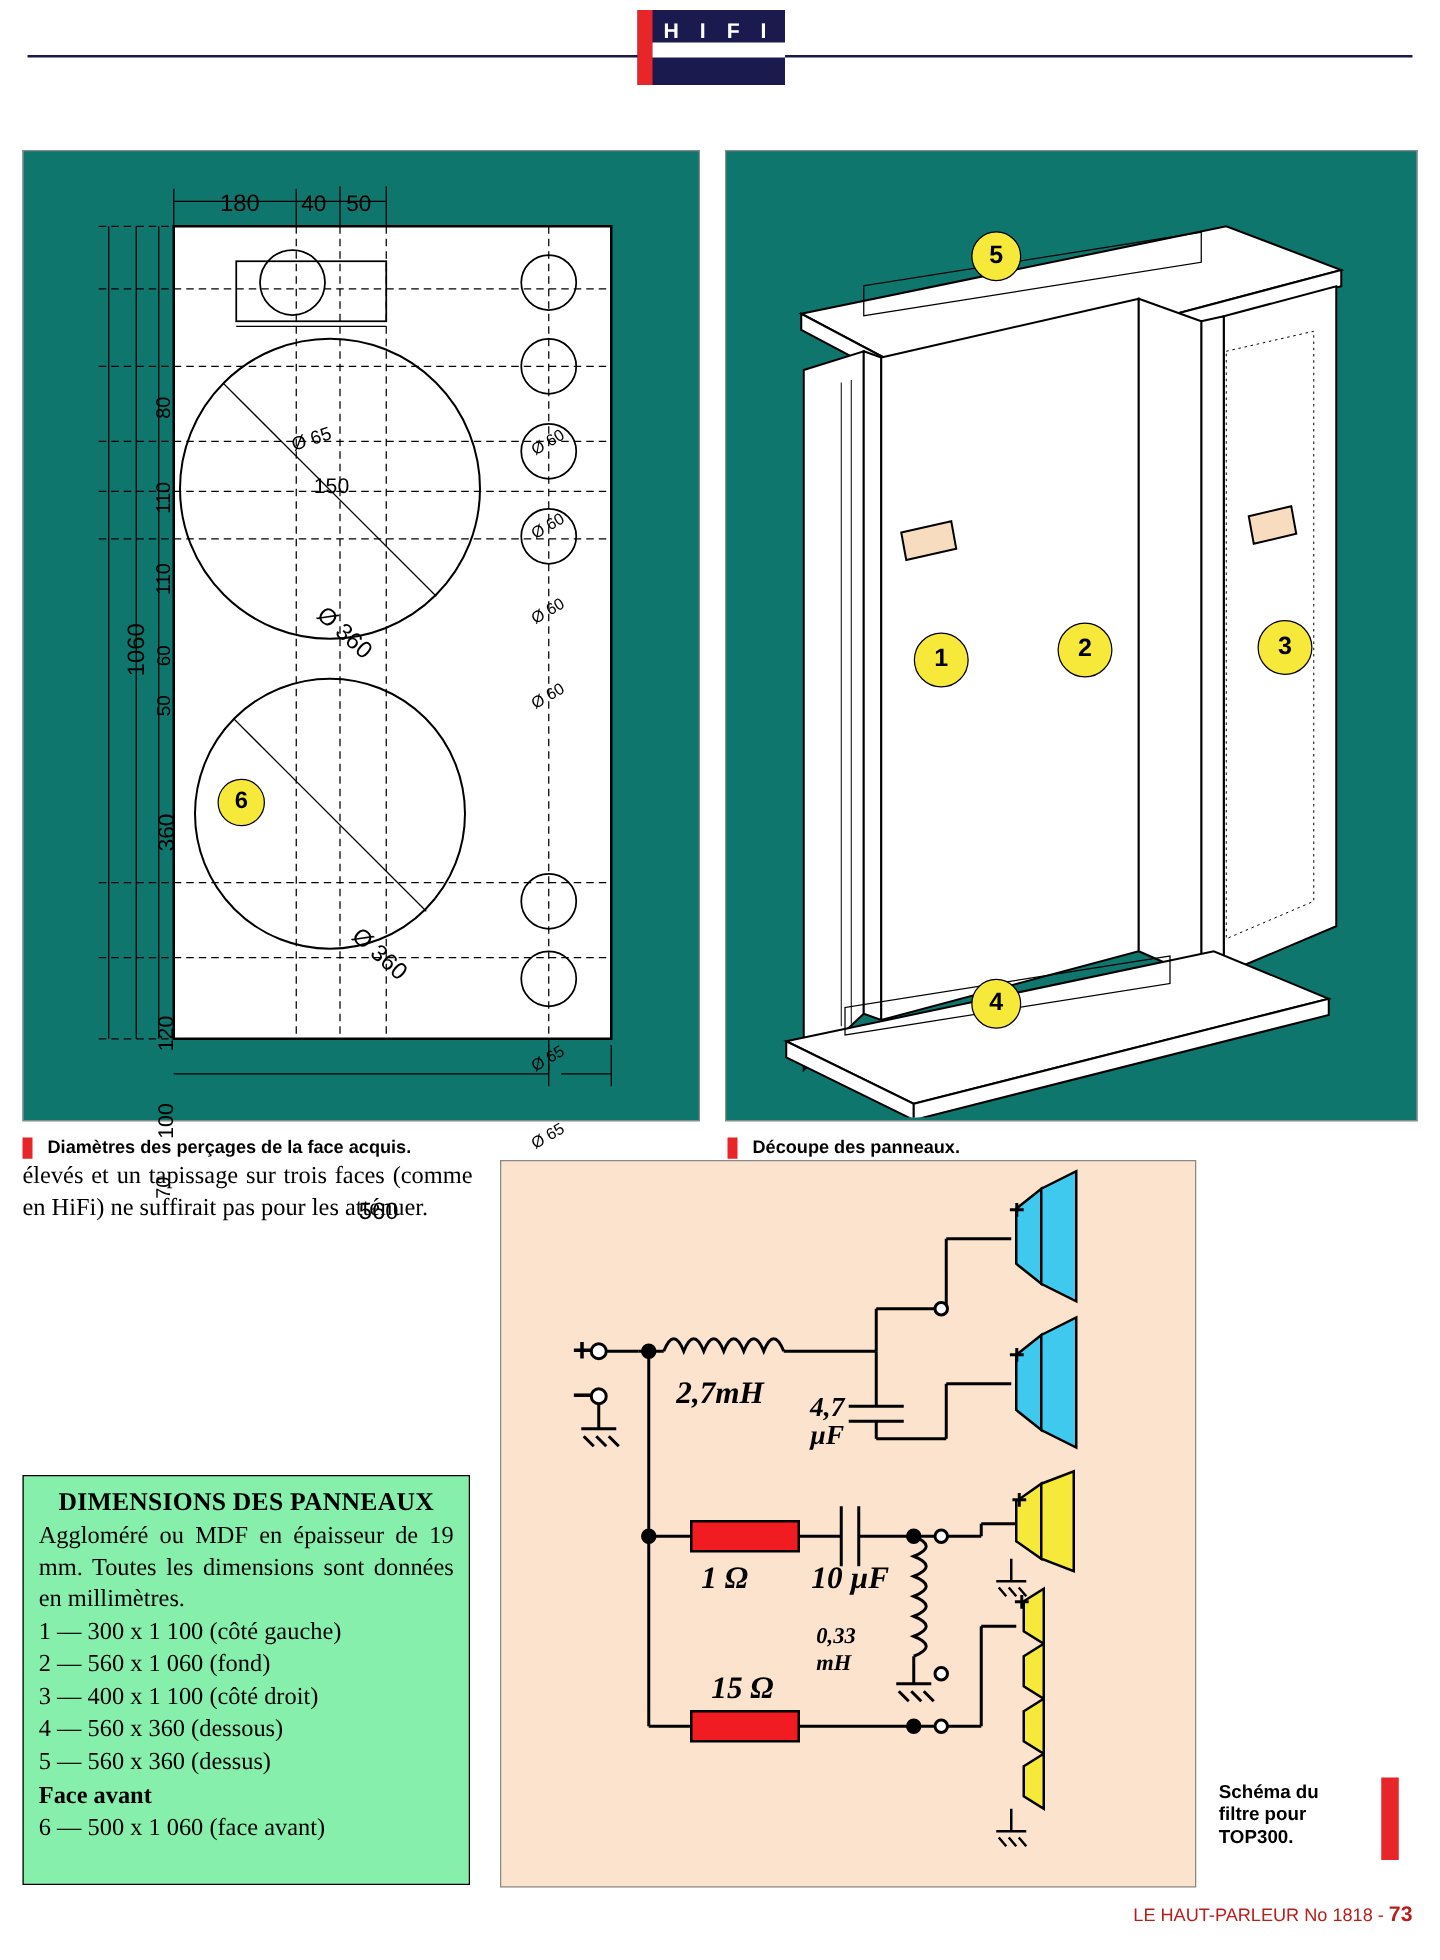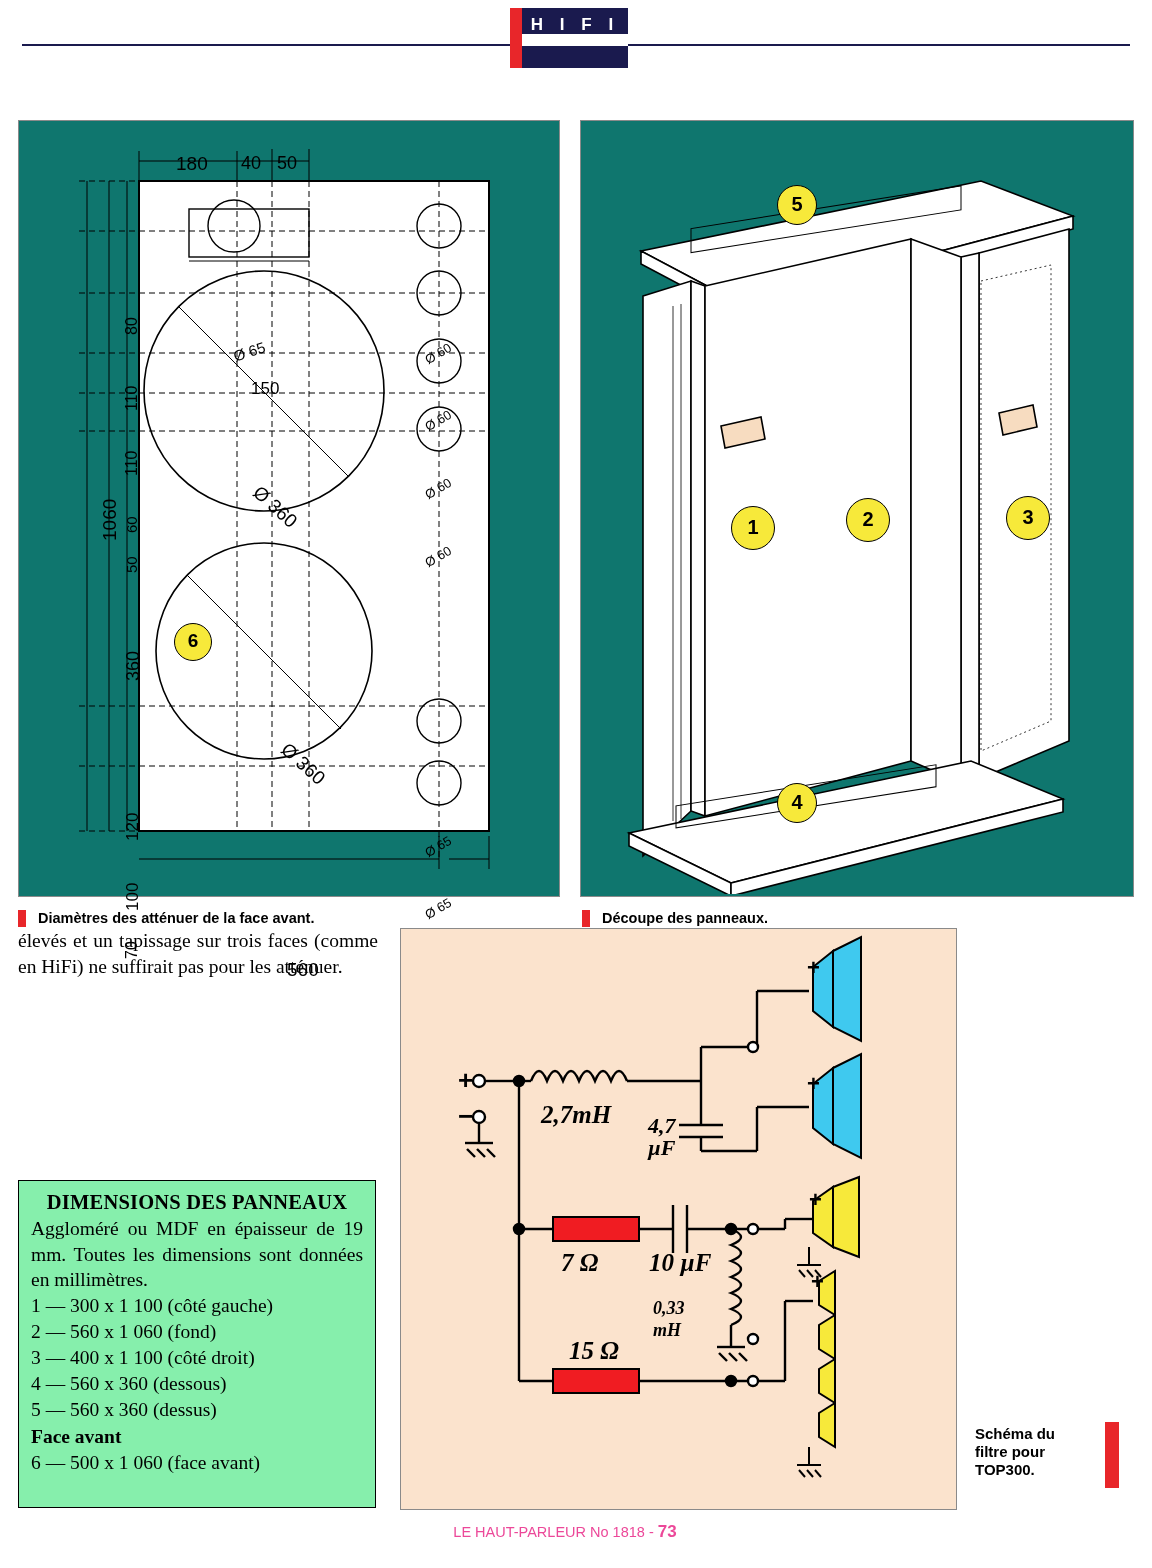--- a/index.html
+++ b/index.html
@@ -64,22 +64,22 @@
   
   .schema-cap{
     position:absolute;left:975px;top:1425px;width:120px;
     font-family:"Liberation Sans",sans-serif;font-weight:bold;font-size:15px;
     line-height:18px;color:#000;
   }
   .schema-bar{position:absolute;left:1105px;top:1422px;width:14px;height:66px;background:#e8262a;}
 
   
   .footer{
-    position:absolute;left:0;top:1522px;width:1130px;text-align:center;
-    font-family:"Liberation Sans",sans-serif;font-size:14.5px;color:#ec4899;
+    position:absolute;left:0;top:1522px;width:1130px;text-align:right;
+    font-family:"Liberation Sans",sans-serif;font-size:14.5px;color:#b91c1c;
   }
   .footer b{font-size:17px;}
 
   
   .circ{
     position:absolute;border-radius:50%;
     background:#f7e93a;border:1.5px solid #000;
     font-family:"Liberation Sans",sans-serif;font-weight:bold;
     text-align:center;color:#000;
   }
@@ -224,21 +224,21 @@
     </g>
   </svg>
   <div class="circ" style="left:196px;top:64px;width:38px;height:38px;line-height:36px;font-size:20px;">5</div>
   <div class="circ" style="left:150px;top:385px;width:42px;height:42px;line-height:40px;font-size:20px;">1</div>
   <div class="circ" style="left:265px;top:377px;width:42px;height:42px;line-height:40px;font-size:20px;">2</div>
   <div class="circ" style="left:425px;top:375px;width:42px;height:42px;line-height:40px;font-size:20px;">3</div>
   <div class="circ" style="left:196px;top:662px;width:38px;height:38px;line-height:36px;font-size:20px;">4</div>
 </div>
 
 <div class="cap-bar" style="left:18px;top:910px;"></div>
-<div class="caption" style="left:38px;top:910px;">Diamètres des atténuer de la face avant.</div>
+<div class="caption" style="left:38px;top:910px;">Diamètres des perçages de la face acquis.</div>
 
 <div class="cap-bar" style="left:582px;top:910px;"></div>
 <div class="caption" style="left:602px;top:910px;">Découpe des panneaux.</div>
 
 <div class="bodytext">
   <p>élevés et un tapissage sur trois faces (comme en HiFi) ne suffirait pas pour les atténuer.</p>
 </div>
 
 <div class="bluebox">
   <h3>DIMENSIONS DES PANNEAUX</h3>
@@ -354,21 +354,21 @@
 
   <div style="position:absolute;left:57px;top:136px;font-family:'Liberation Sans',sans-serif;font-size:26px;font-weight:bold;">+</div>
   <div style="position:absolute;left:57px;top:172px;font-family:'Liberation Sans',sans-serif;font-size:26px;font-weight:bold;">−</div>
   <div style="position:absolute;left:406px;top:26px;font-family:'Liberation Sans',sans-serif;font-size:22px;font-weight:bold;">+</div>
   <div style="position:absolute;left:406px;top:142px;font-family:'Liberation Sans',sans-serif;font-size:22px;font-weight:bold;">+</div>
   <div style="position:absolute;left:408px;top:258px;font-family:'Liberation Sans',sans-serif;font-size:22px;font-weight:bold;">+</div>
   <div style="position:absolute;left:410px;top:340px;font-family:'Liberation Sans',sans-serif;font-size:22px;font-weight:bold;">+</div>
 
   <div style="position:absolute;left:140px;top:172px;font-family:'Liberation Serif',serif;font-style:italic;font-weight:bold;font-size:25px;">2,7mH</div>
   <div style="position:absolute;left:247px;top:186px;width:52px;font-family:'Liberation Serif',serif;font-style:italic;font-weight:bold;font-size:22px;line-height:22px;">4,7 µF</div>
-  <div style="position:absolute;left:160px;top:320px;font-family:'Liberation Serif',serif;font-style:italic;font-weight:bold;font-size:25px;">7 Ω</div>
+  <div style="position:absolute;left:160px;top:320px;font-family:'Liberation Serif',serif;font-style:italic;font-weight:bold;font-size:25px;">1 Ω</div>
   <div style="position:absolute;left:248px;top:320px;font-family:'Liberation Serif',serif;font-style:italic;font-weight:bold;font-size:25px;">10 µF</div>
   <div style="position:absolute;left:252px;top:368px;width:60px;font-family:'Liberation Serif',serif;font-style:italic;font-weight:bold;font-size:18px;line-height:22px;">0,33 mH</div>
   <div style="position:absolute;left:168px;top:408px;font-family:'Liberation Serif',serif;font-style:italic;font-weight:bold;font-size:25px;">15 Ω</div>
 </div>
 
 <div class="schema-cap">
   <div>Schéma du</div>
   <div>filtre pour</div>
   <div>TOP300.</div>
 </div>

